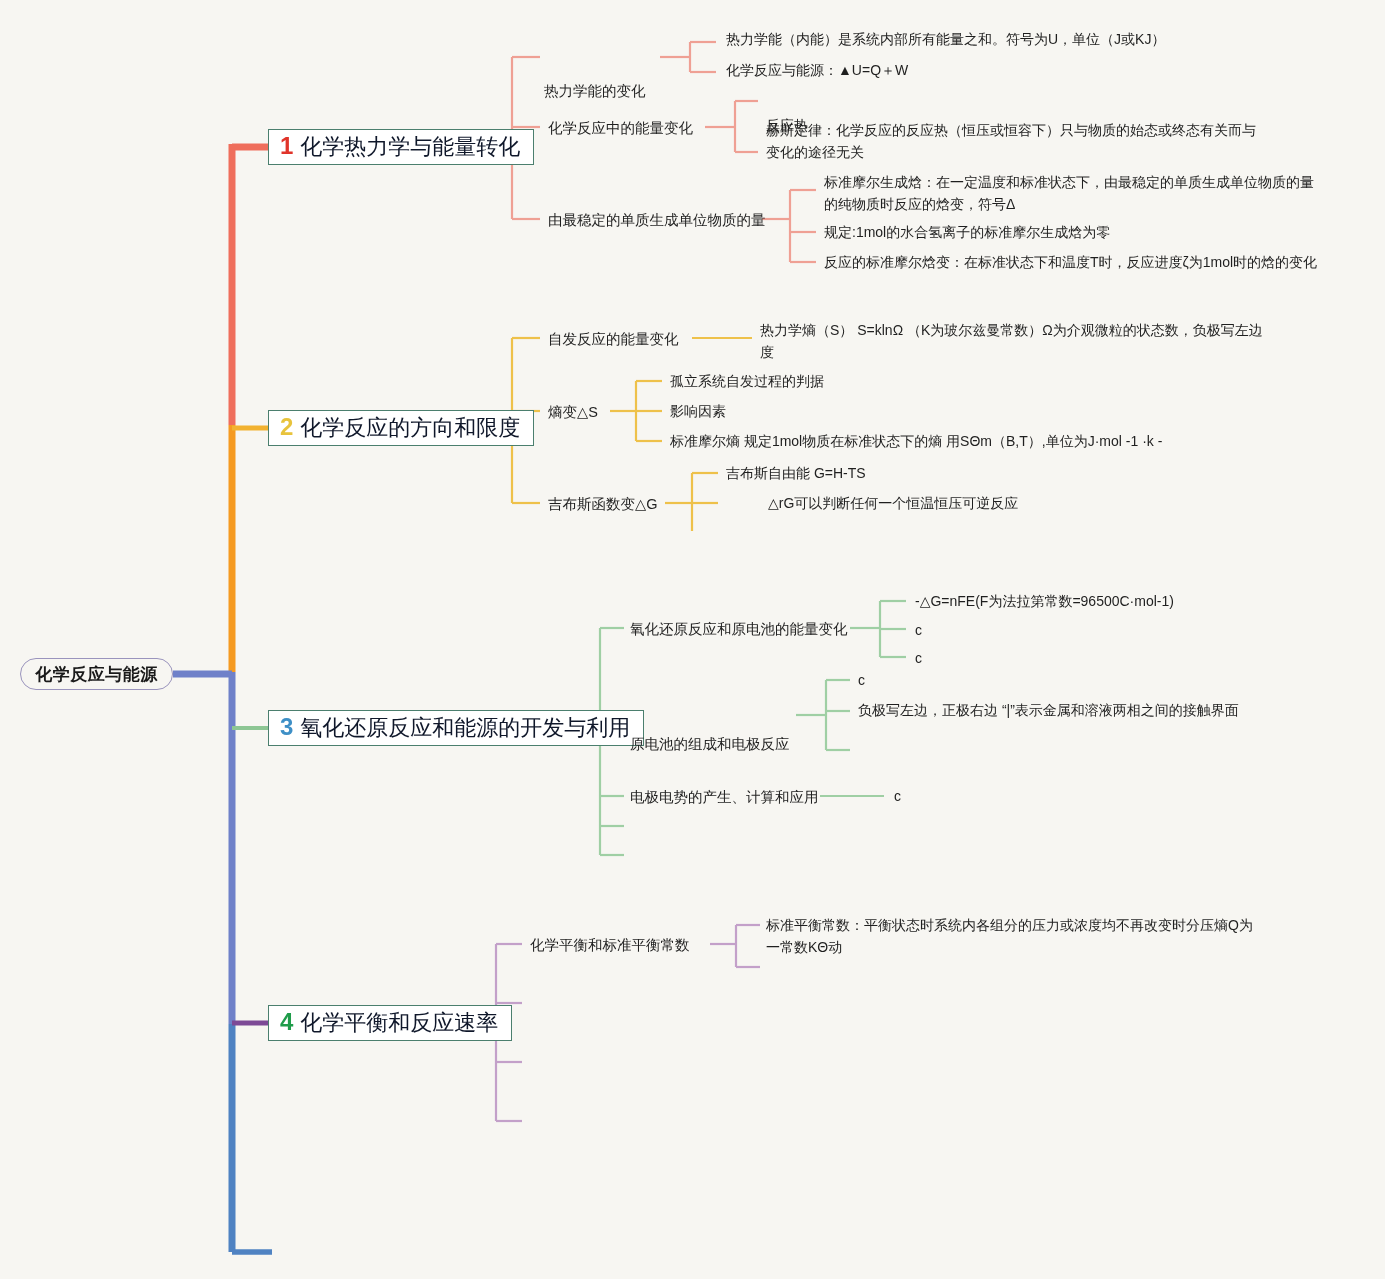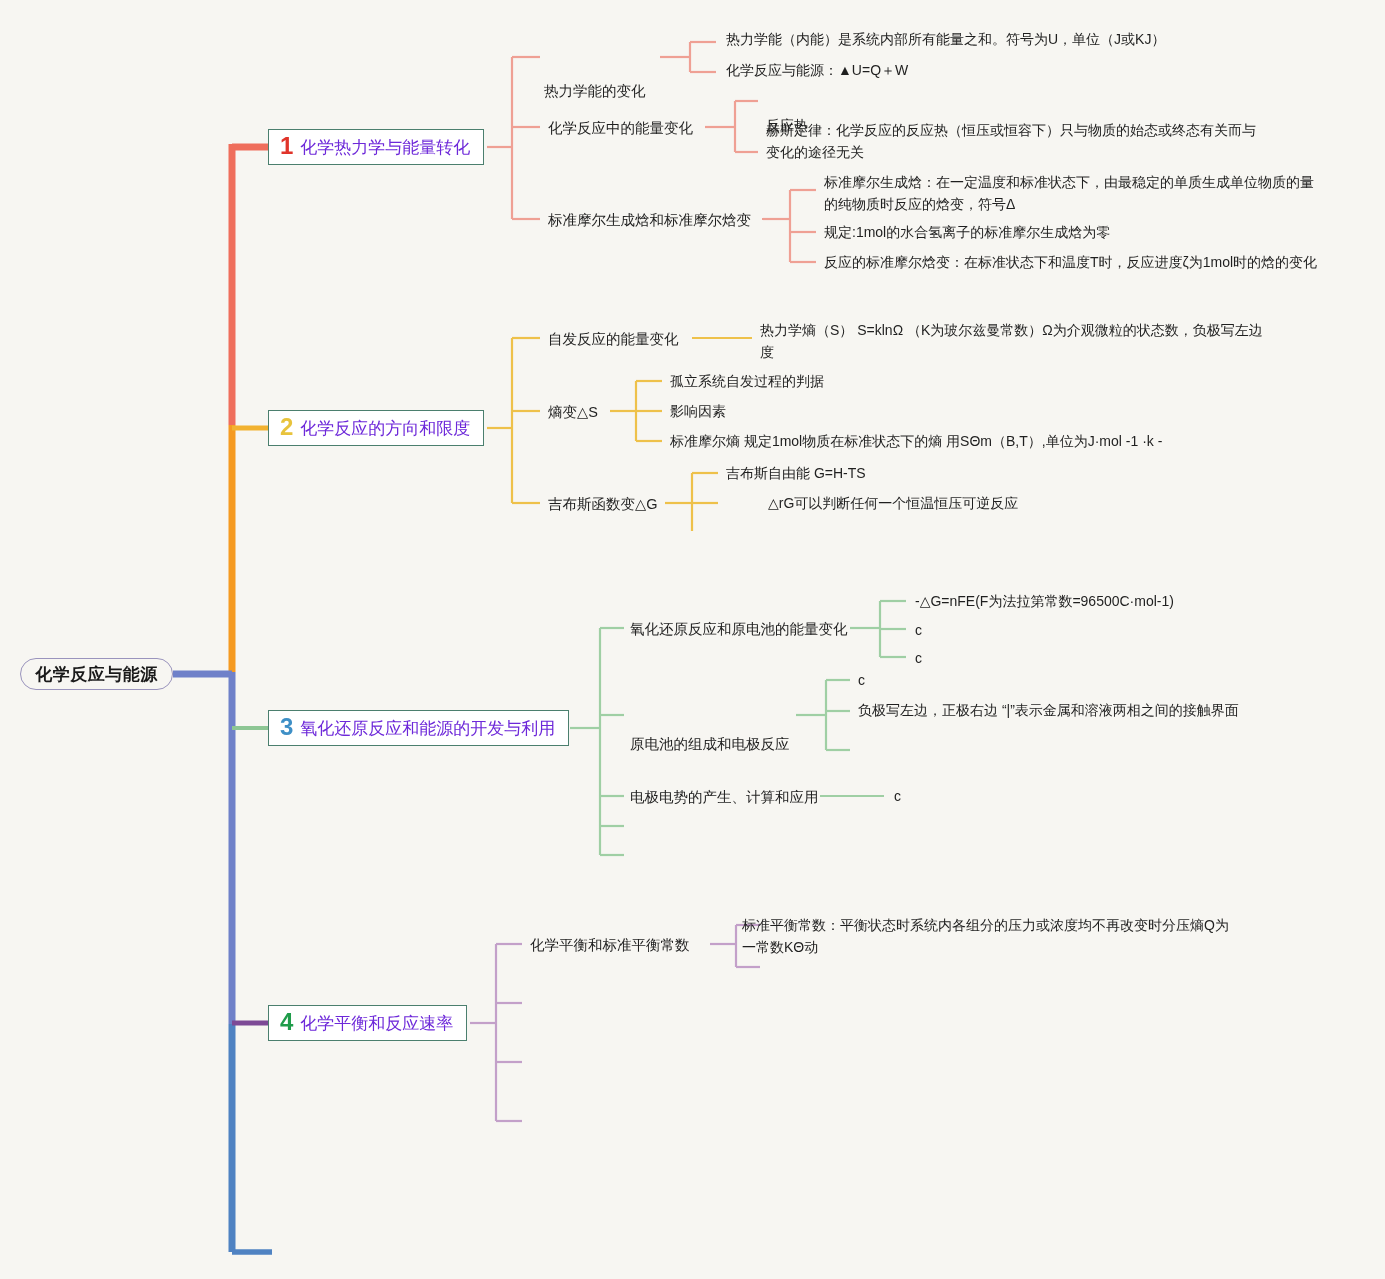--- a/index.html
+++ b/index.html
@@ -60,22 +60,22 @@
   }
   .l1-num {
     font-size: 24px;
     font-weight: bold;
     line-height: 1;
     margin-right: 7px;
     position: relative;
     top: -1px;
   }
   .l1-label {
-    font-size: 17px;
-    color: #6d28d9;
+    font-size: 22px;
+    color: #0f172a;
   }
   
   .node-text {
     position: absolute;
     font-size: 14.5px;
     color: #1f1f1f;
     line-height: 1.55;
     white-space: pre-line;
   }
   .node-text.l2 { font-size: 14.5px; }
@@ -218,21 +218,21 @@
 
   <div class="node-text l2" style="left:544px; top:47px;margin-top:33px;">热力学能的变化</div>
   <div class="node-text l3" style="left:726px; top:29px;">热力学能（内能）是系统内部所有能量之和。符号为U，单位（J或KJ）</div>
   <div class="node-text l3" style="left:726px; top:60px;">化学反应与能源：▲U=Q＋W</div>
 
   <div class="node-text l2" style="left:548px; top:117px;">化学反应中的能量变化</div>
   <div class="node-text l3" style="left:766px; top:91px;margin-top:24px;">反应热</div>
   <div class="node-text l3" style="left:766px; top:120px;">赫斯定律：化学反应的反应热（恒压或恒容下）只与物质的始态或终态有关而与
 变化的途径无关</div>
 
-  <div class="node-text l2" style="left:548px; top:209px;">标准摩尔生成焓和标准摩尔焓变</div>
+  <div class="node-text l2" style="left:548px; top:209px;">由最稳定的单质生成单位物质的量</div>
   <div class="node-text l3" style="left:824px; top:172px;">标准摩尔生成焓：在一定温度和标准状态下，由最稳定的单质生成单位物质的量
 的纯物质时反应的焓变，符号Δ</div>
   <div class="node-text l3" style="left:824px; top:222px;">规定:1mol的水合氢离子的标准摩尔生成焓为零</div>
   <div class="node-text l3" style="left:824px; top:252px;">反应的标准摩尔焓变：在标准状态下和温度T时，反应进度ζ为1mol时的焓的变化</div>
 
   <div class="node-text l2" style="left:548px; top:328px;">自发反应的能量变化</div>
   <div class="node-text l3" style="left:760px; top:320px;">热力学熵（S）  S=klnΩ （K为玻尔兹曼常数）Ω为介观微粒的状态数，负极写左边
 度</div>
 
   <div class="node-text l2" style="left:548px; top:401px;">熵变△S</div>
@@ -254,21 +254,21 @@
   <div class="node-text l3" style="left:858px; top:700px;">负极写左边，正极右边 “|”表示金属和溶液两相之间的接触界面</div>
   <div class="node-text l3" style="left:858px; top:740px;"></div>
 
   <div class="node-text l2" style="left:630px; top:786px;">电极电势的产生、计算和应用</div>
   <div class="node-text l3" style="left:894px; top:786px;">c</div>
 
   <div class="node-text l2" style="left:630px; top:816px;"></div>
   <div class="node-text l2" style="left:630px; top:845px;"></div>
 
   <div class="node-text l2" style="left:530px; top:934px;">化学平衡和标准平衡常数</div>
-  <div class="node-text l3" style="left:742px; top:915px;">标准平衡常数：平衡状态时系统内各组分的压力或浓度均不再改变时分压熵Q为
+  <div class="node-text l3" style="left:766px; top:915px;">标准平衡常数：平衡状态时系统内各组分的压力或浓度均不再改变时分压熵Q为
 一常数KΘ动</div>
   <div class="node-text l3" style="left:766px; top:957px;"></div>
 
   <div class="node-text l2" style="left:530px; top:993px;"></div>
   <div class="node-text l2" style="left:530px; top:1052px;"></div>
   <div class="node-text l2" style="left:530px; top:1111px;"></div>
 
 </div>
 
 </body></html>

